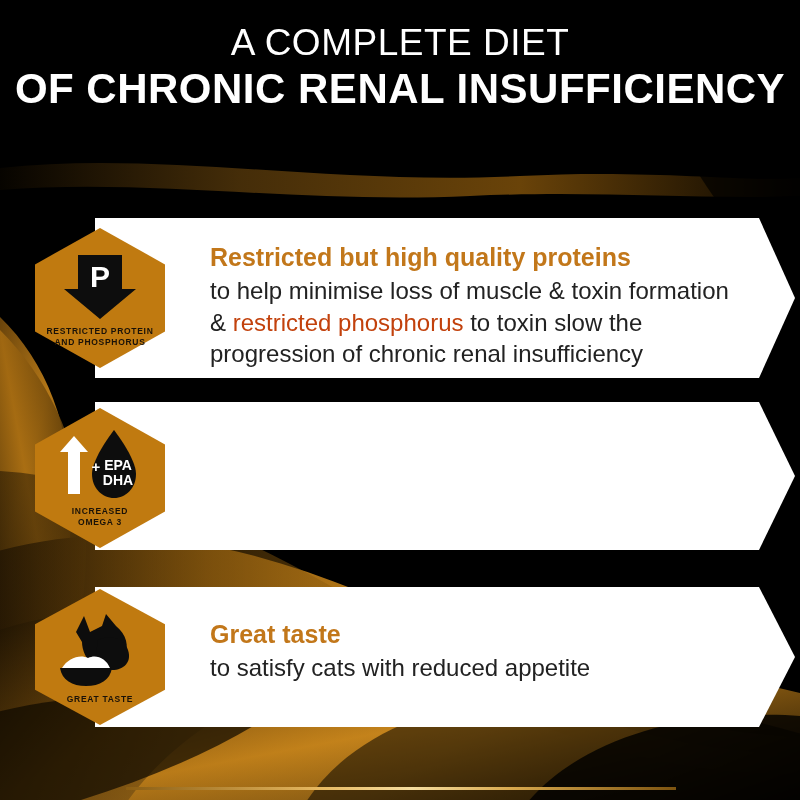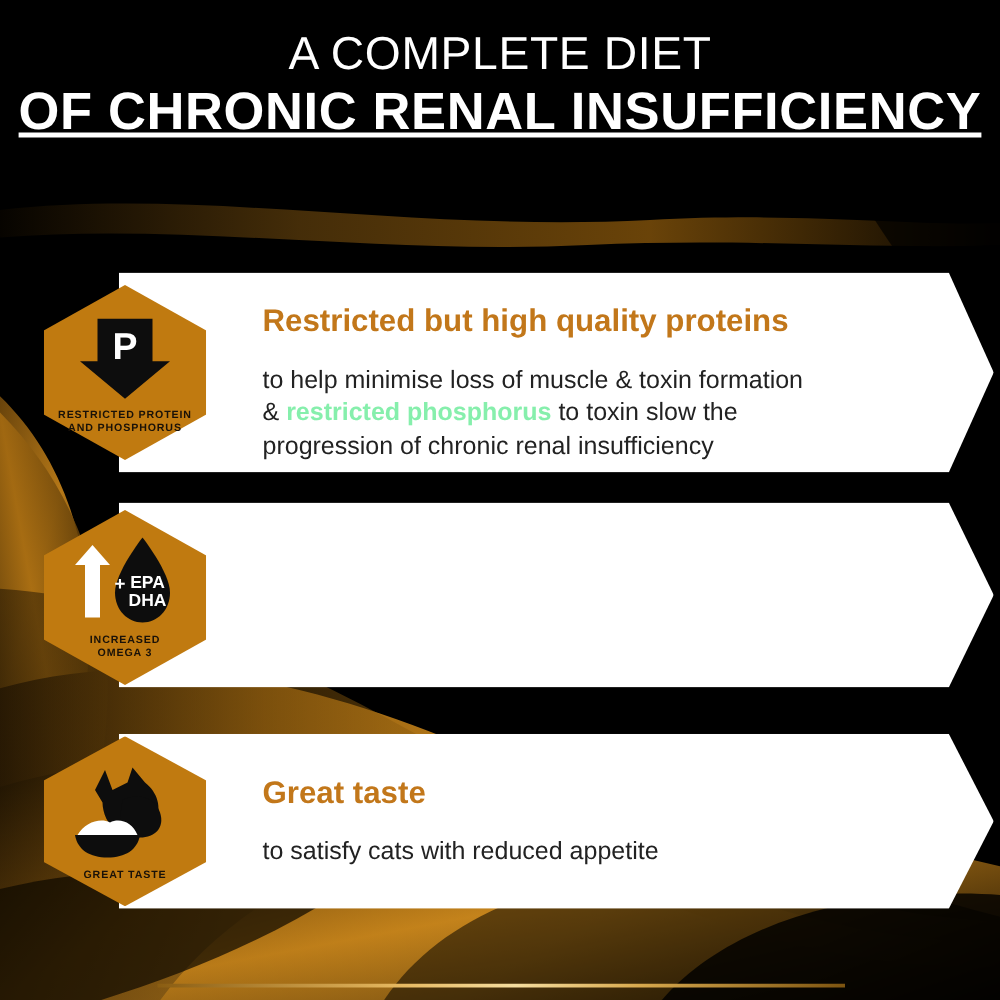--- a/index.html
+++ b/index.html
@@ -36,21 +36,21 @@
     font-weight: 400;
     letter-spacing: 0.5px;
     line-height: 1.16;
   }
   .head-line {
     display: block;
     white-space: nowrap;
   }
   .head-line-1 { font-size: 37px; }
   .head-line-2 { font-size: 42px; font-weight: 700; }
-  .head-line-3 { font-size: 42px; font-weight: 700; text-decoration: underline; }
+  .head-line-3 { font-size: 42px; font-weight: 700; }
 
   
   .panel-wrap {
     position: absolute;
     z-index: 10;
   }
   .panel-white {
     position: absolute;
     left: 95px;
     top: 0;
@@ -66,28 +66,28 @@
   }
   .panel-title {
     color: #c2771a;
     font-size: 25px;
     font-weight: 700;
     line-height: 1.24;
     white-space: nowrap;
   }
   .panel-body {
     color: #222222;
-    font-size: 20px;
+    font-size: 24px;
     font-weight: 400;
     line-height: 1.32;
-    margin-top: 18px;
+    margin-top: 2px;
   }
   .panel-body .accent {
-    color: #86efac;
-    font-weight: 700;
+    color: #c2410c;
+    font-weight: 400;
   }
 
   
   .hex-badge {
     position: absolute;
     left: 35px;
     width: 130px;
     z-index: 14;
   }
   .hex-shape {

